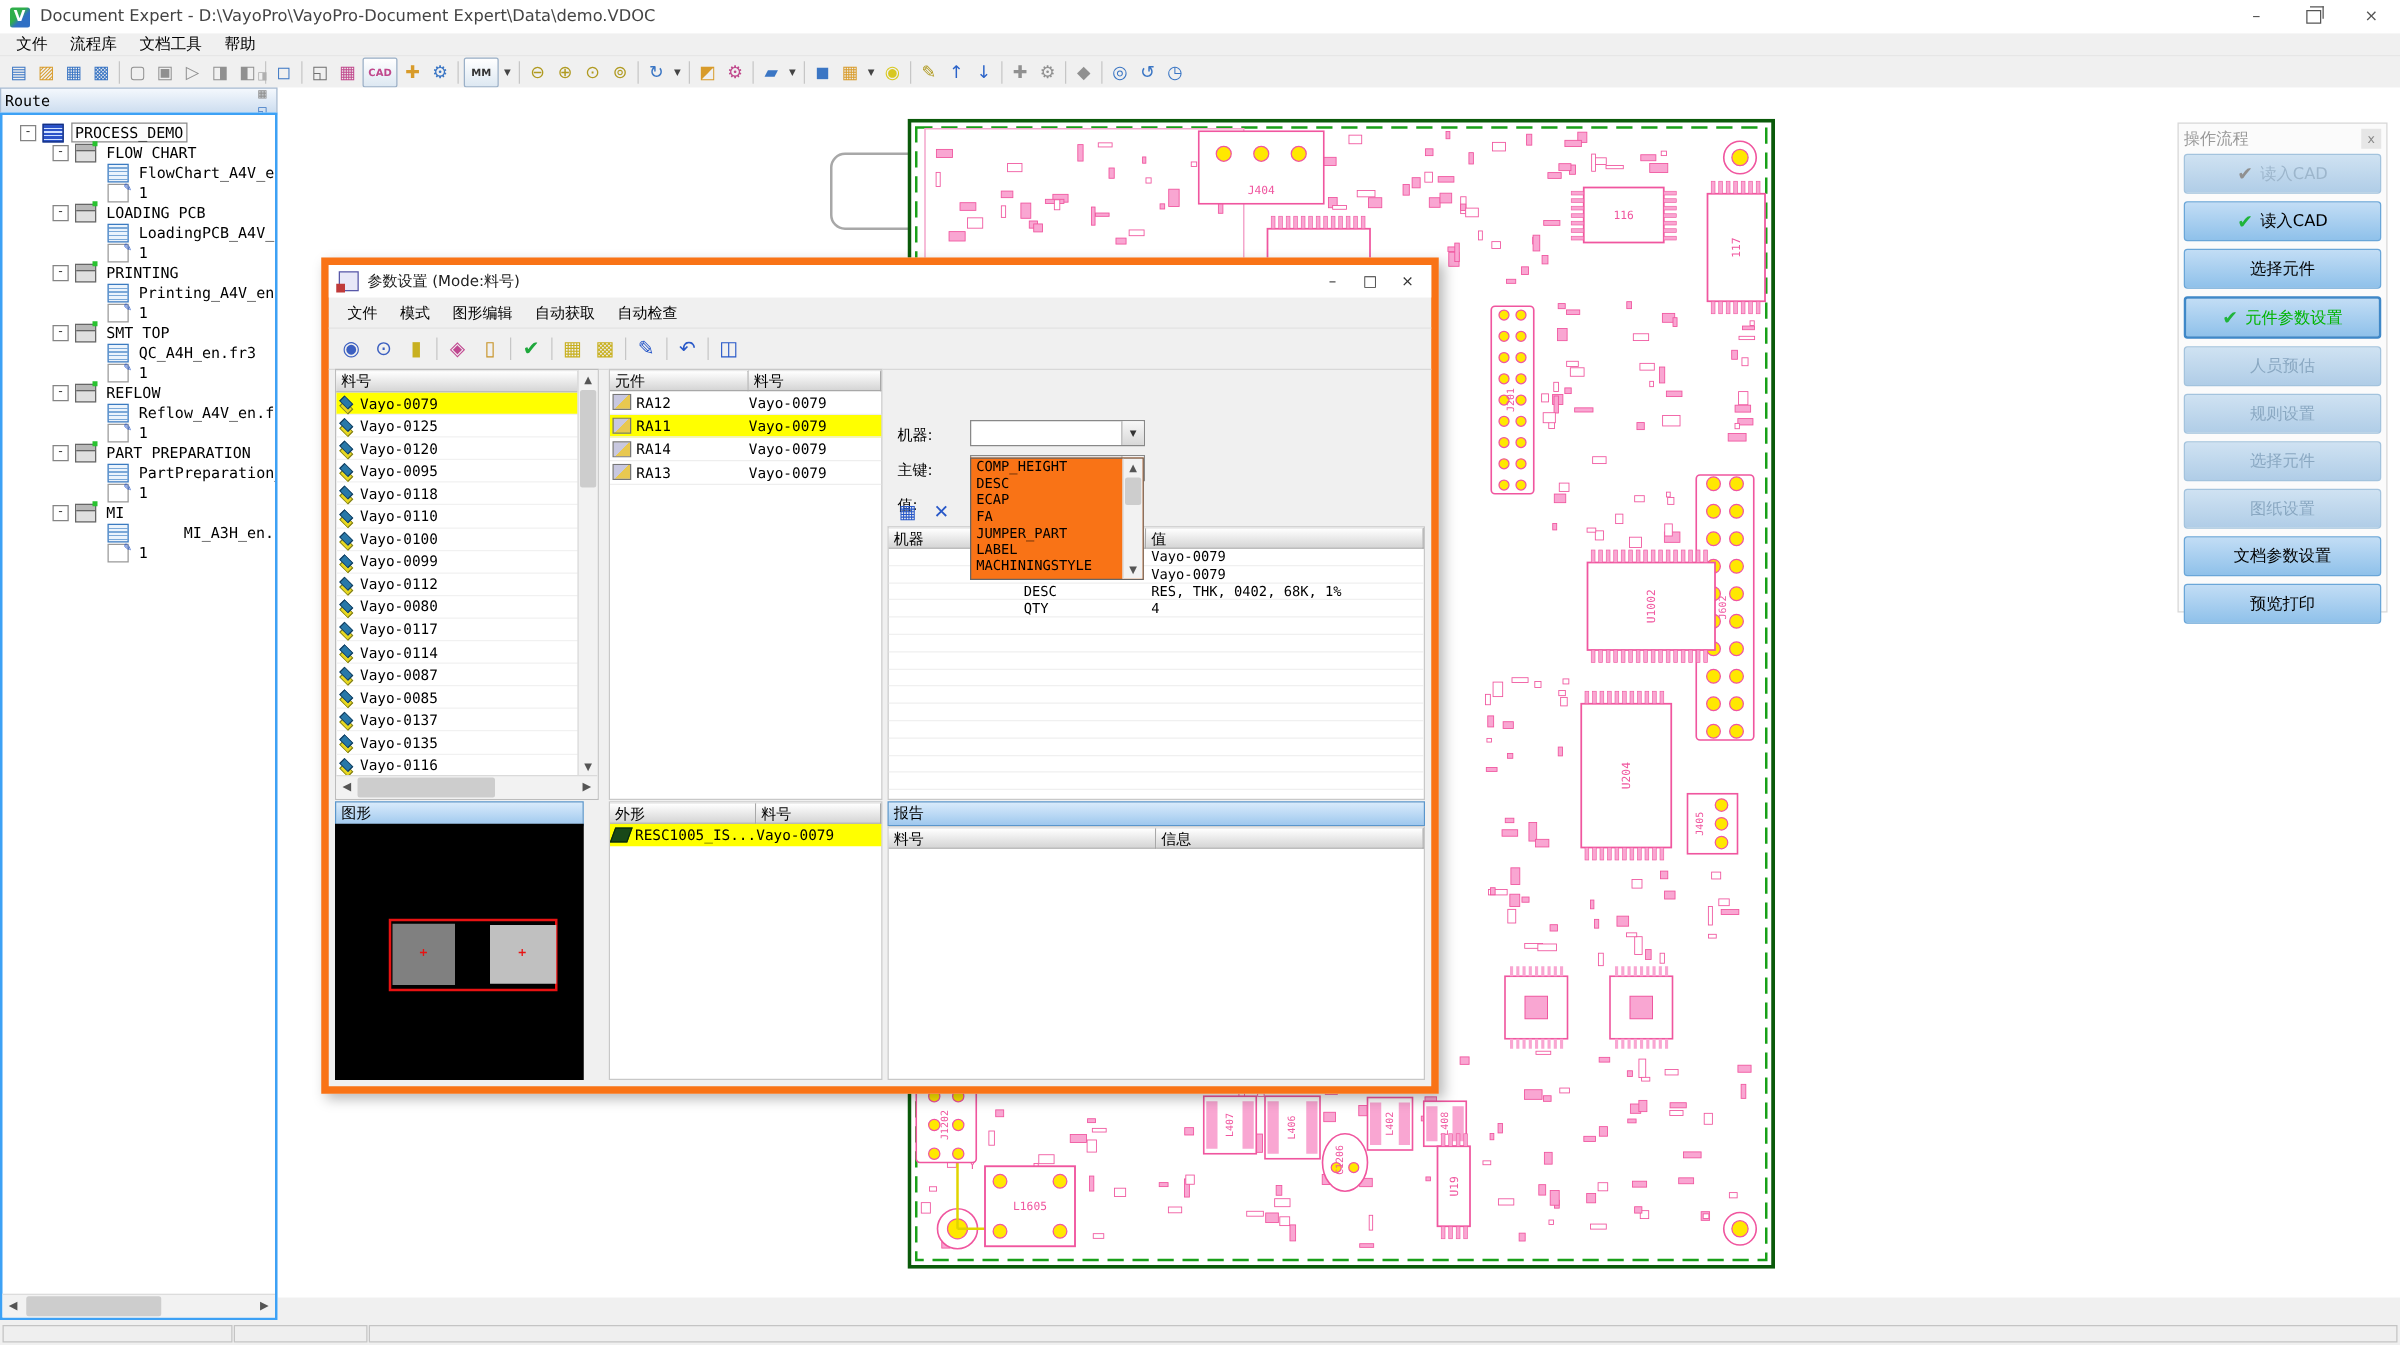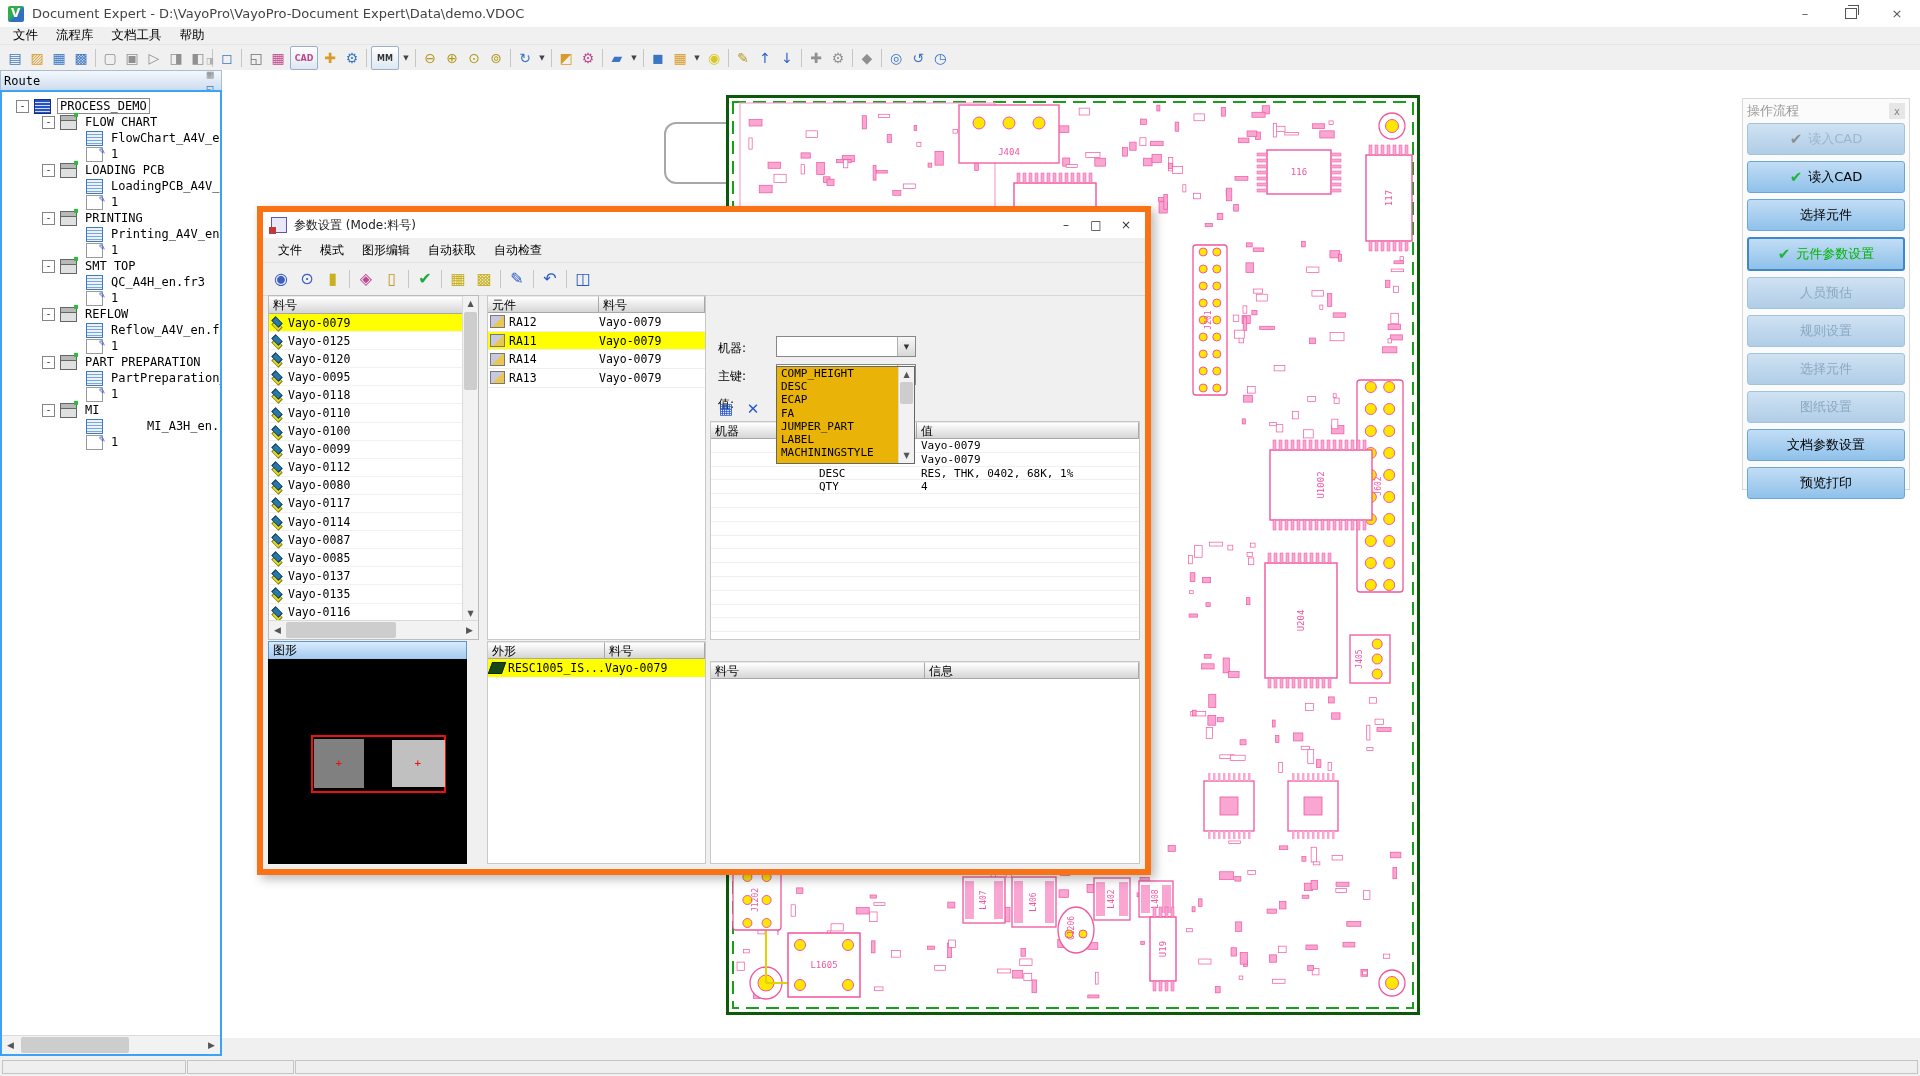--- a/index.html
+++ b/index.html
@@ -111,21 +111,21 @@
   .caret{position:absolute;left:3px;top:3px;width:1px;height:13px;background:#000}
   .minibar{position:absolute;left:0;top:102px;right:0;height:24px;border-bottom:1px solid #d0d0d0;display:flex;align-items:center}
   .mb-ico{width:22px;height:20px;display:flex;align-items:center;justify-content:center;font-size:15px;margin-left:5px}
   .param-grid{position:absolute;left:0;top:126px;right:0;bottom:0;background:#fff;border:1px solid #c8c8c8;box-sizing:border-box}
   .pg-hdr{display:flex}
   .pg-row{display:flex;height:12.8px;font-family:"DejaVu Sans Mono",monospace;font-size:11px;border-bottom:1px solid #f0f0f0;align-items:center}
   .pg-c1{width:104px;padding-left:4px;box-sizing:border-box;overflow:hidden}
   .pg-c2{width:102px;padding-left:4px;box-sizing:border-box;overflow:hidden}
   .pg-c3{flex:1;padding-left:4px;overflow:hidden;white-space:nowrap}
   
-  .dropdown{position:absolute;left:66px;top:71px;width:139px;height:98px;background:#eab308;border:1px solid #666;z-index:20;box-sizing:border-box}
+  .dropdown{position:absolute;left:66px;top:71px;width:139px;height:98px;background:#f97316;border:1px solid #666;z-index:20;box-sizing:border-box}
   .dd-items{position:absolute;left:0;top:0;right:15px;bottom:0;overflow:hidden}
   .dd-item{height:13.2px;line-height:13px;padding-left:4px;font-family:"DejaVu Sans Mono",monospace;font-size:11px;white-space:nowrap}
   .dd-scroll{position:absolute;right:0;top:0;width:15px;bottom:0;background:#f2f2f2;border-left:1px solid #dadada}
   
   .graphic-sec{position:absolute;left:5px;top:429px;width:199px;height:223px}
   .g-preview{position:absolute;left:0;top:18px;right:0;bottom:0;background:#000}
   .g-rect{position:absolute;left:43px;top:76px;width:135px;height:58px;border:2px solid #e81212;box-sizing:border-box}
   .g-sq1{position:absolute;left:46px;top:80px;width:50px;height:49px;background:#808080}
   .g-sq2{position:absolute;left:124px;top:81px;width:53px;height:47px;background:#c0c0c0}
   .g-cross{position:absolute;color:#e81212;font-size:9px;font-weight:bold}
@@ -1264,20 +1264,21 @@
             <span class="sh-c1">
               <span class="shape-ico"></span>
               <span>RESC1005_IS...</span>
             </span>
             <span class="sh-c2">Vayo-0079</span>
           </div>
         </div>
     </div>
 
     <div class="report-sec">
+      <div class="blue-hdr">报告</div>
       <div class="rp-table">
         <div class="rp-hdr">
           <div class="gray-hdr" style="width:214px">料号</div>
           <div class="gray-hdr" style="flex:1">信息</div>
         </div>
       </div>
     </div>
   </div>
 
   <div class="bottombar">

